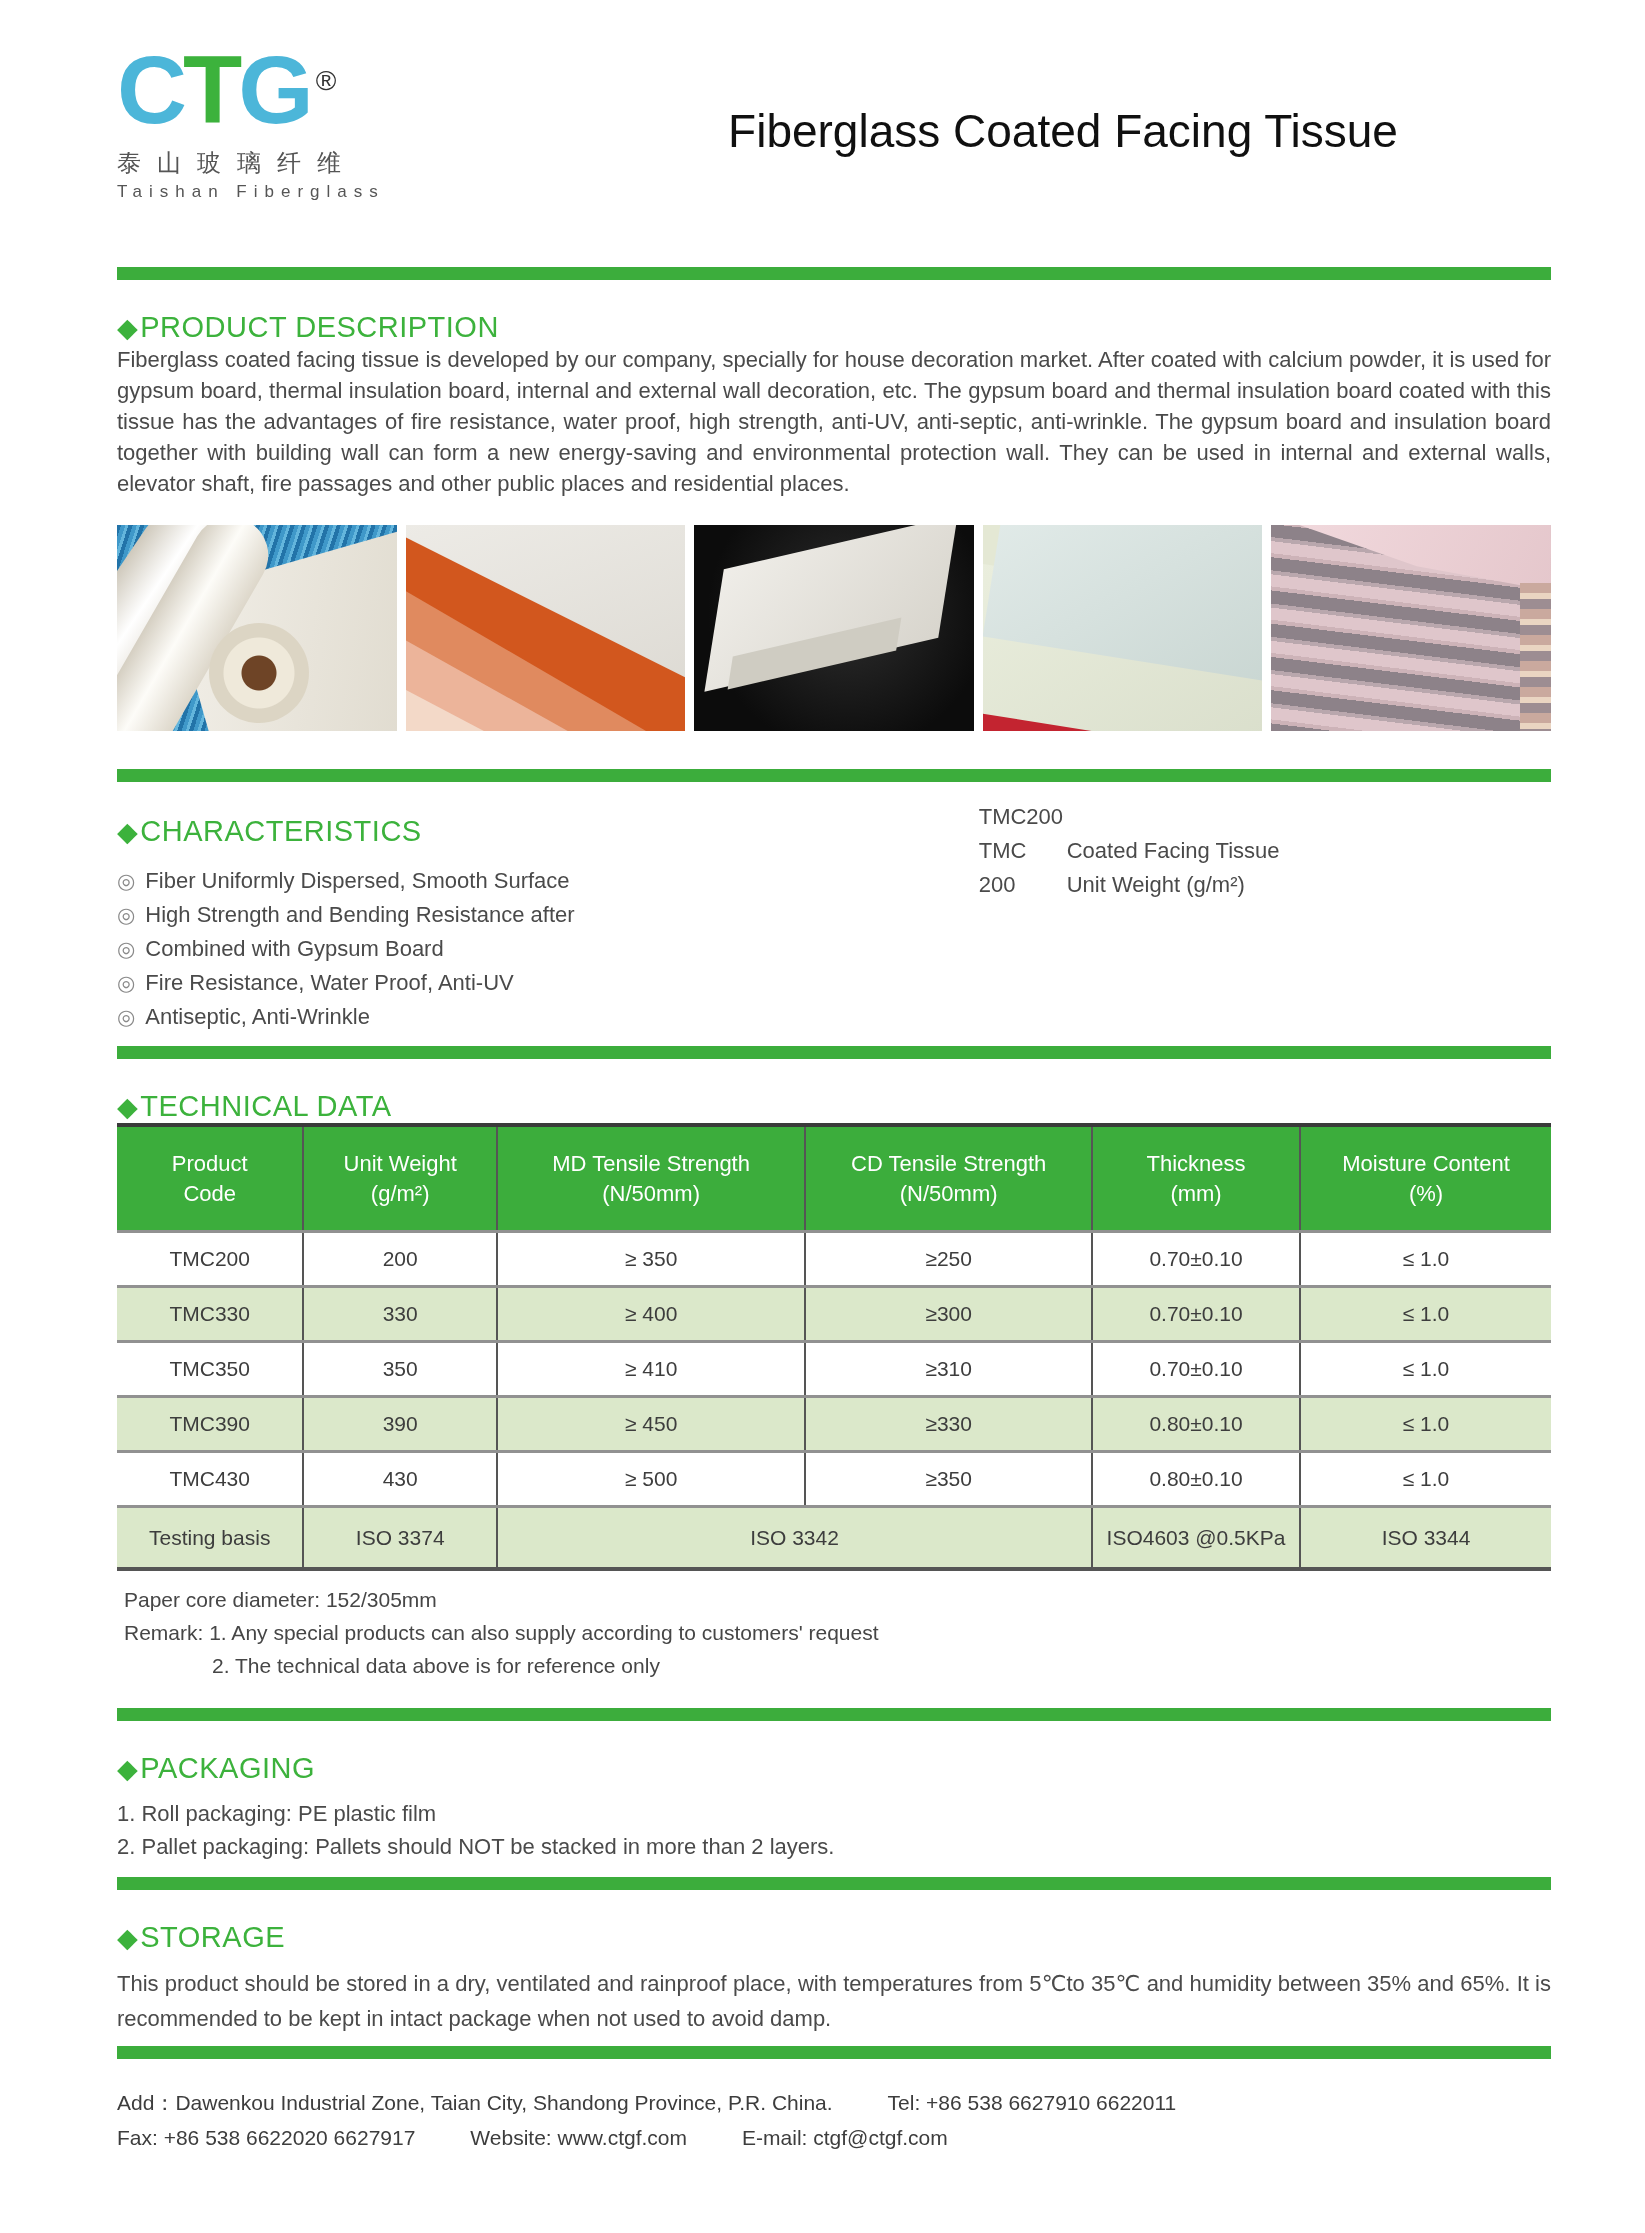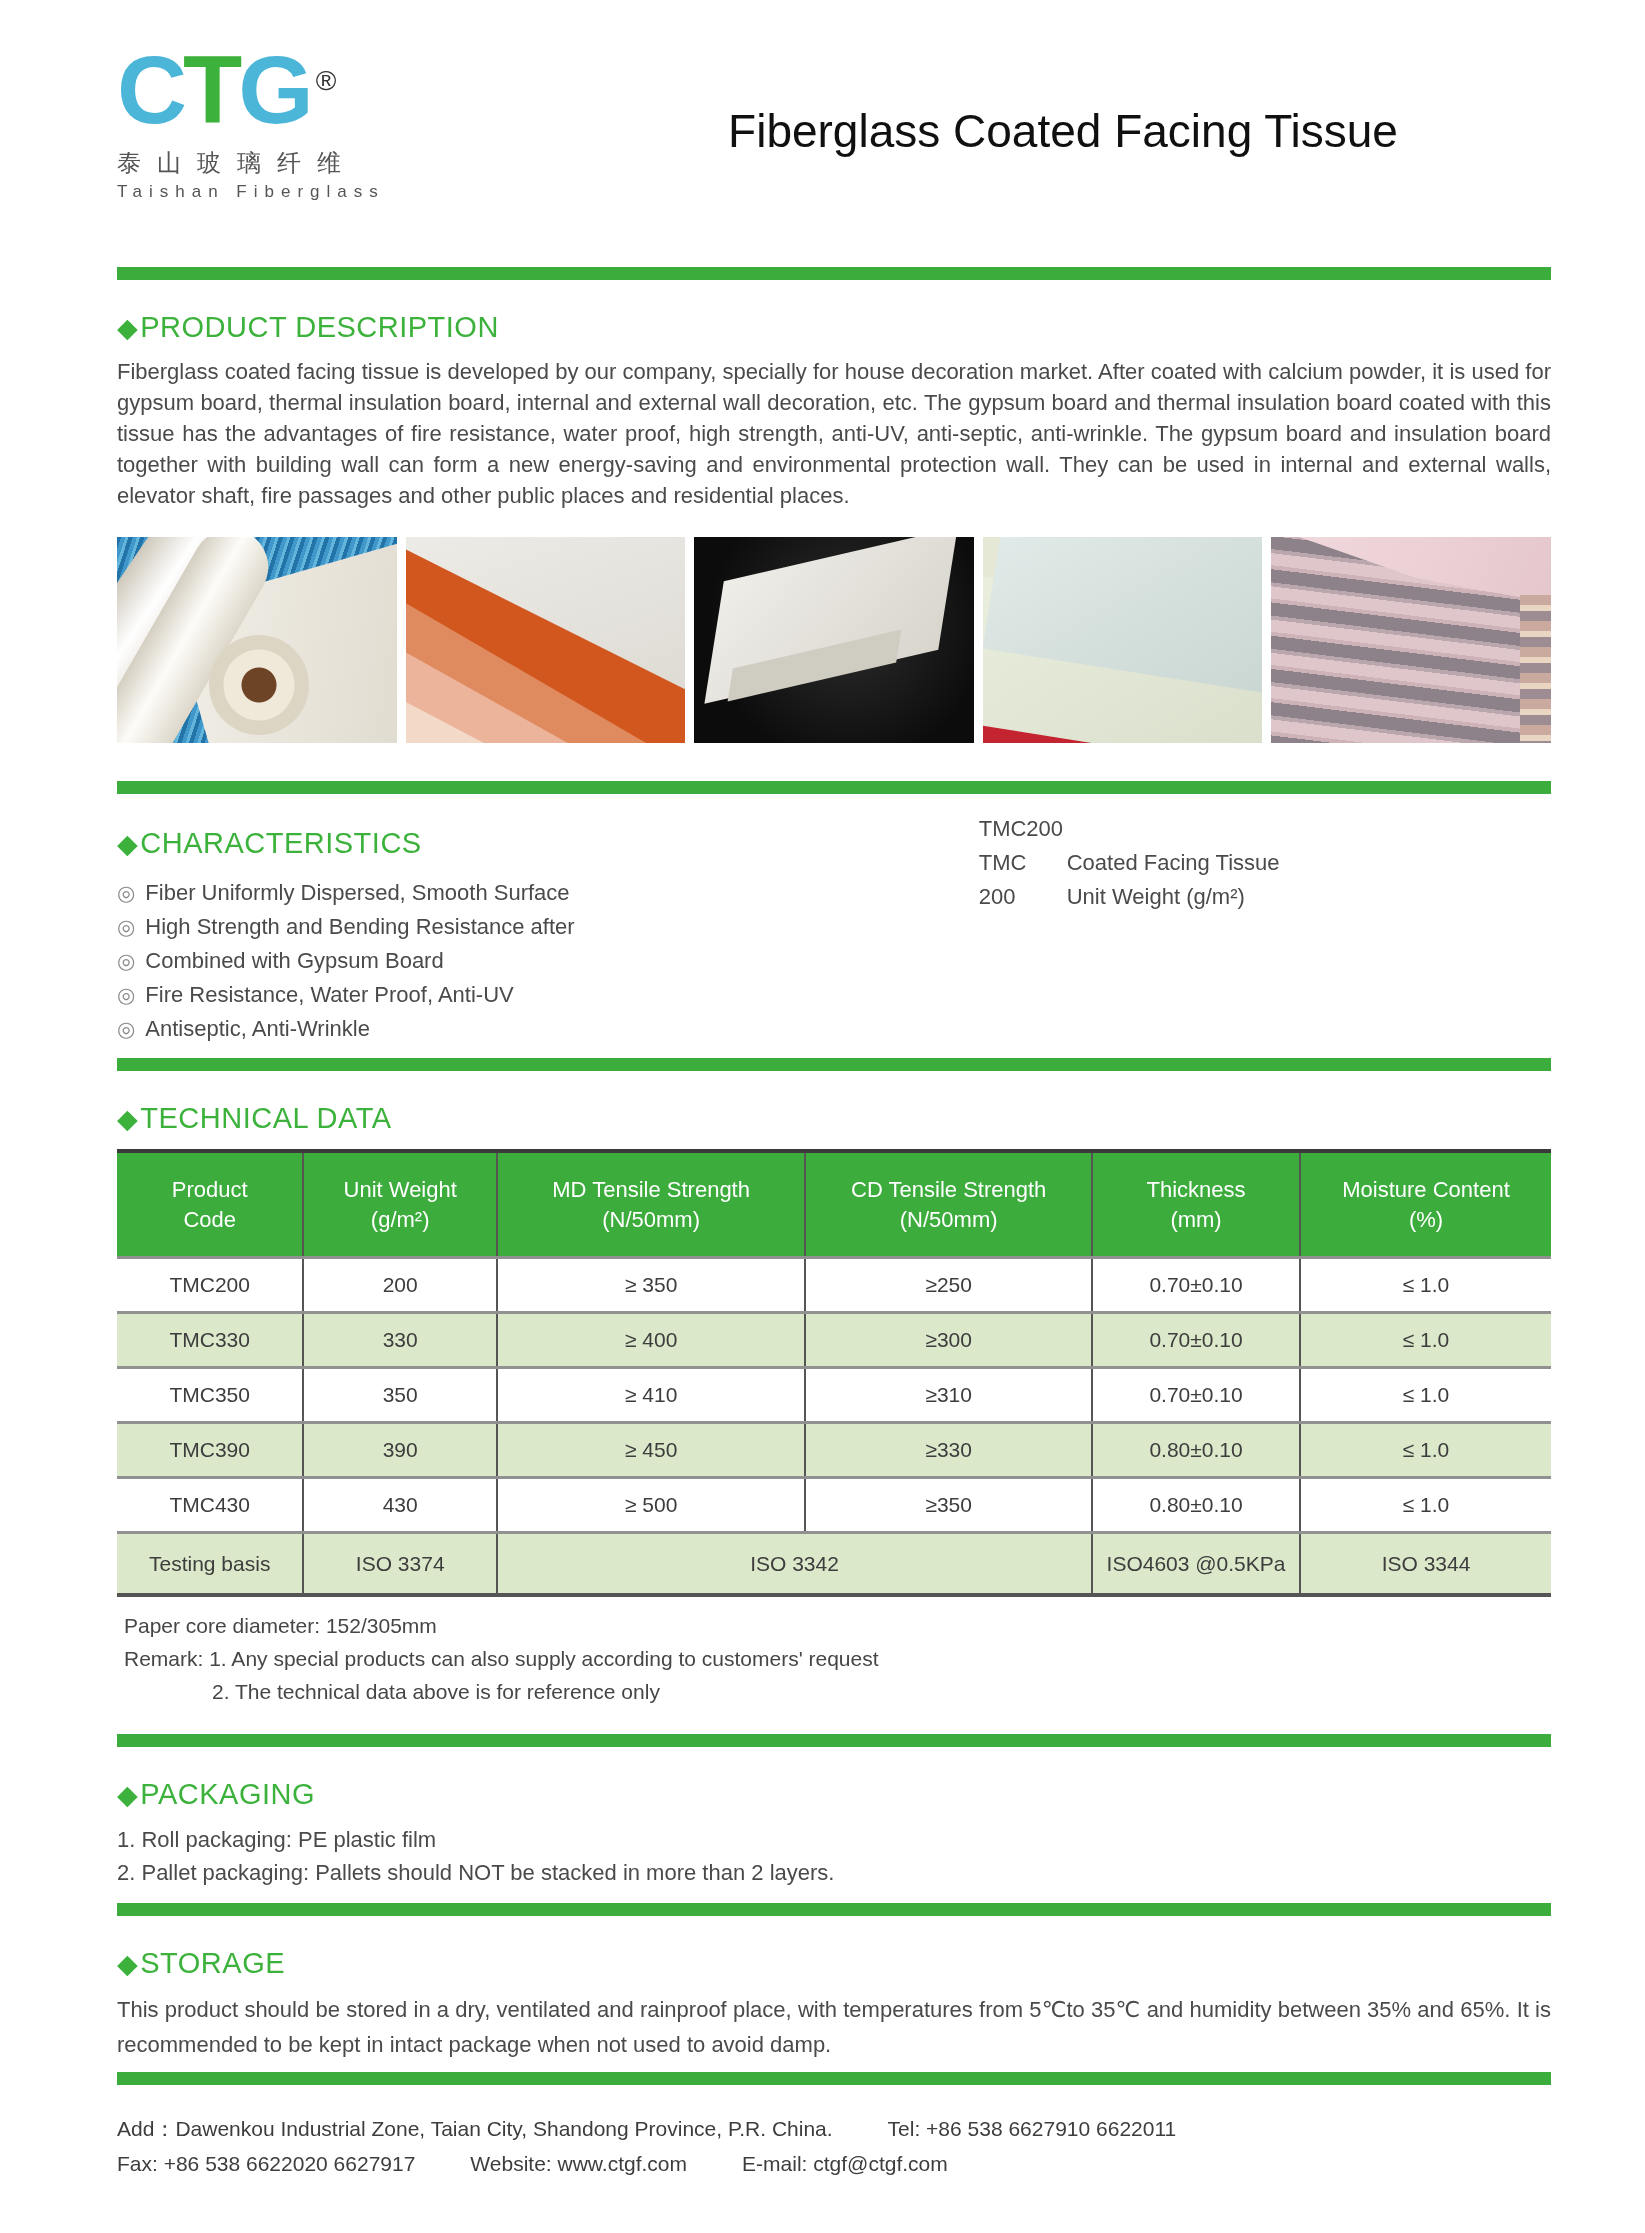--- a/index.html
+++ b/index.html
@@ -19,21 +19,21 @@
   .logo-en{font-size:17px;color:#555;letter-spacing:7px;margin-top:3px;white-space:nowrap;}
   .doc-title{flex:1;text-align:center;font-size:46px;color:#101010;margin-top:62px;letter-spacing:0;}
   
   .bar{height:13px;background:#3cad3c;}
   .mt30{margin-top:30px;} .mt38{margin-top:38px;} .mt12{margin-top:12px;}
   .mt14{margin-top:14px;} .mt26{margin-top:26px;} .mt10{margin-top:10px;}
   
   .sec-head{margin-top:30px;font-size:29px;color:#3cb23c;letter-spacing:0.5px;height:34px;line-height:34px;}
   .diamond{font-size:27px;margin-right:2px;}
   
-  .desc-body{margin-top:12px;font-size:22px;line-height:31px;text-align:justify;color:#4a4a4a;}
+  .desc-body{margin-top:0;font-size:22px;line-height:31px;text-align:justify;color:#4a4a4a;}
   
   .photos{display:flex;gap:9px;height:206px;margin-top:26px;}
   .ph{flex:1;position:relative;overflow:hidden;}
   .ph div{position:absolute;}
   .ph1{background:repeating-linear-gradient(108deg,#2273a8 0 4px,#3f98c9 4px 8px,#63b5dc 8px 11px);}
   .p1-sheet{right:-35px;top:35px;width:239px;height:199px;background:linear-gradient(115deg,#f2efe8,#ddd8cb);transform:rotate(-16deg);}
   .p1-roll-a{left:-30px;top:-30px;width:92px;height:269px;background:linear-gradient(90deg,#cfc9bc,#ffffff 45%,#d8d2c5);border-radius:46px;transform:rotate(34deg);}
   .p1-roll-b{left:30px;top:-20px;width:76px;height:257px;background:linear-gradient(90deg,#d5cfc2,#fdfcf8 45%,#ddd7ca);border-radius:40px;transform:rotate(30deg);}
   .p1-core{left:92px;bottom:8px;width:100px;height:100px;border-radius:50%;
     background:radial-gradient(circle,#6e4426 0 17px,#efe9da 18px 35px,#dcd5c4 36px 50px);}
@@ -56,21 +56,21 @@
   .twocol{display:flex;margin-top:2px;}
   .col-left{width:58%;flex:0 0 auto;}
   .col-right{flex:1;}
   .char-list{margin-top:16px;}
   .char-item{font-size:22px;line-height:34px;color:#4a4a4a;}
   .bullet{color:#8a8a8a;margin-right:10px;font-size:21px;}
   .code-lines{margin-top:16px;padding-left:30px;}
   .code-row{display:flex;font-size:22px;line-height:34px;color:#4a4a4a;}
   .code-key{width:88px;flex:0 0 auto;}
   
-  .tech-table{width:100%;border-collapse:collapse;margin-top:14px;
+  .tech-table{width:100%;border-collapse:collapse;
     border-top:4px solid #3a3a3a;border-bottom:4px solid #555;table-layout:fixed;}
   .tech-table th{background:#3cad3c;color:#ffffff;font-weight:normal;font-size:22px;line-height:30px;height:101px;}
   .tech-table th,.tech-table td{border-left:2px solid #555;text-align:center;}
   .tech-table th:first-child,.tech-table td:first-child{border-left:none;}
   .tech-table td{font-size:21px;color:#3d3d3d;height:50px;border-top:3px solid #919191;background:#ffffff;}
   .tech-table tr.alt td{background:#dbe8ca;}
   .tech-table tr.testing td{background:#dbe8ca;height:57px;}
   .notes{margin-top:12px;font-size:21px;line-height:33px;color:#464646;margin-left:7px;}
   .note-indent{padding-left:88px;}
   

